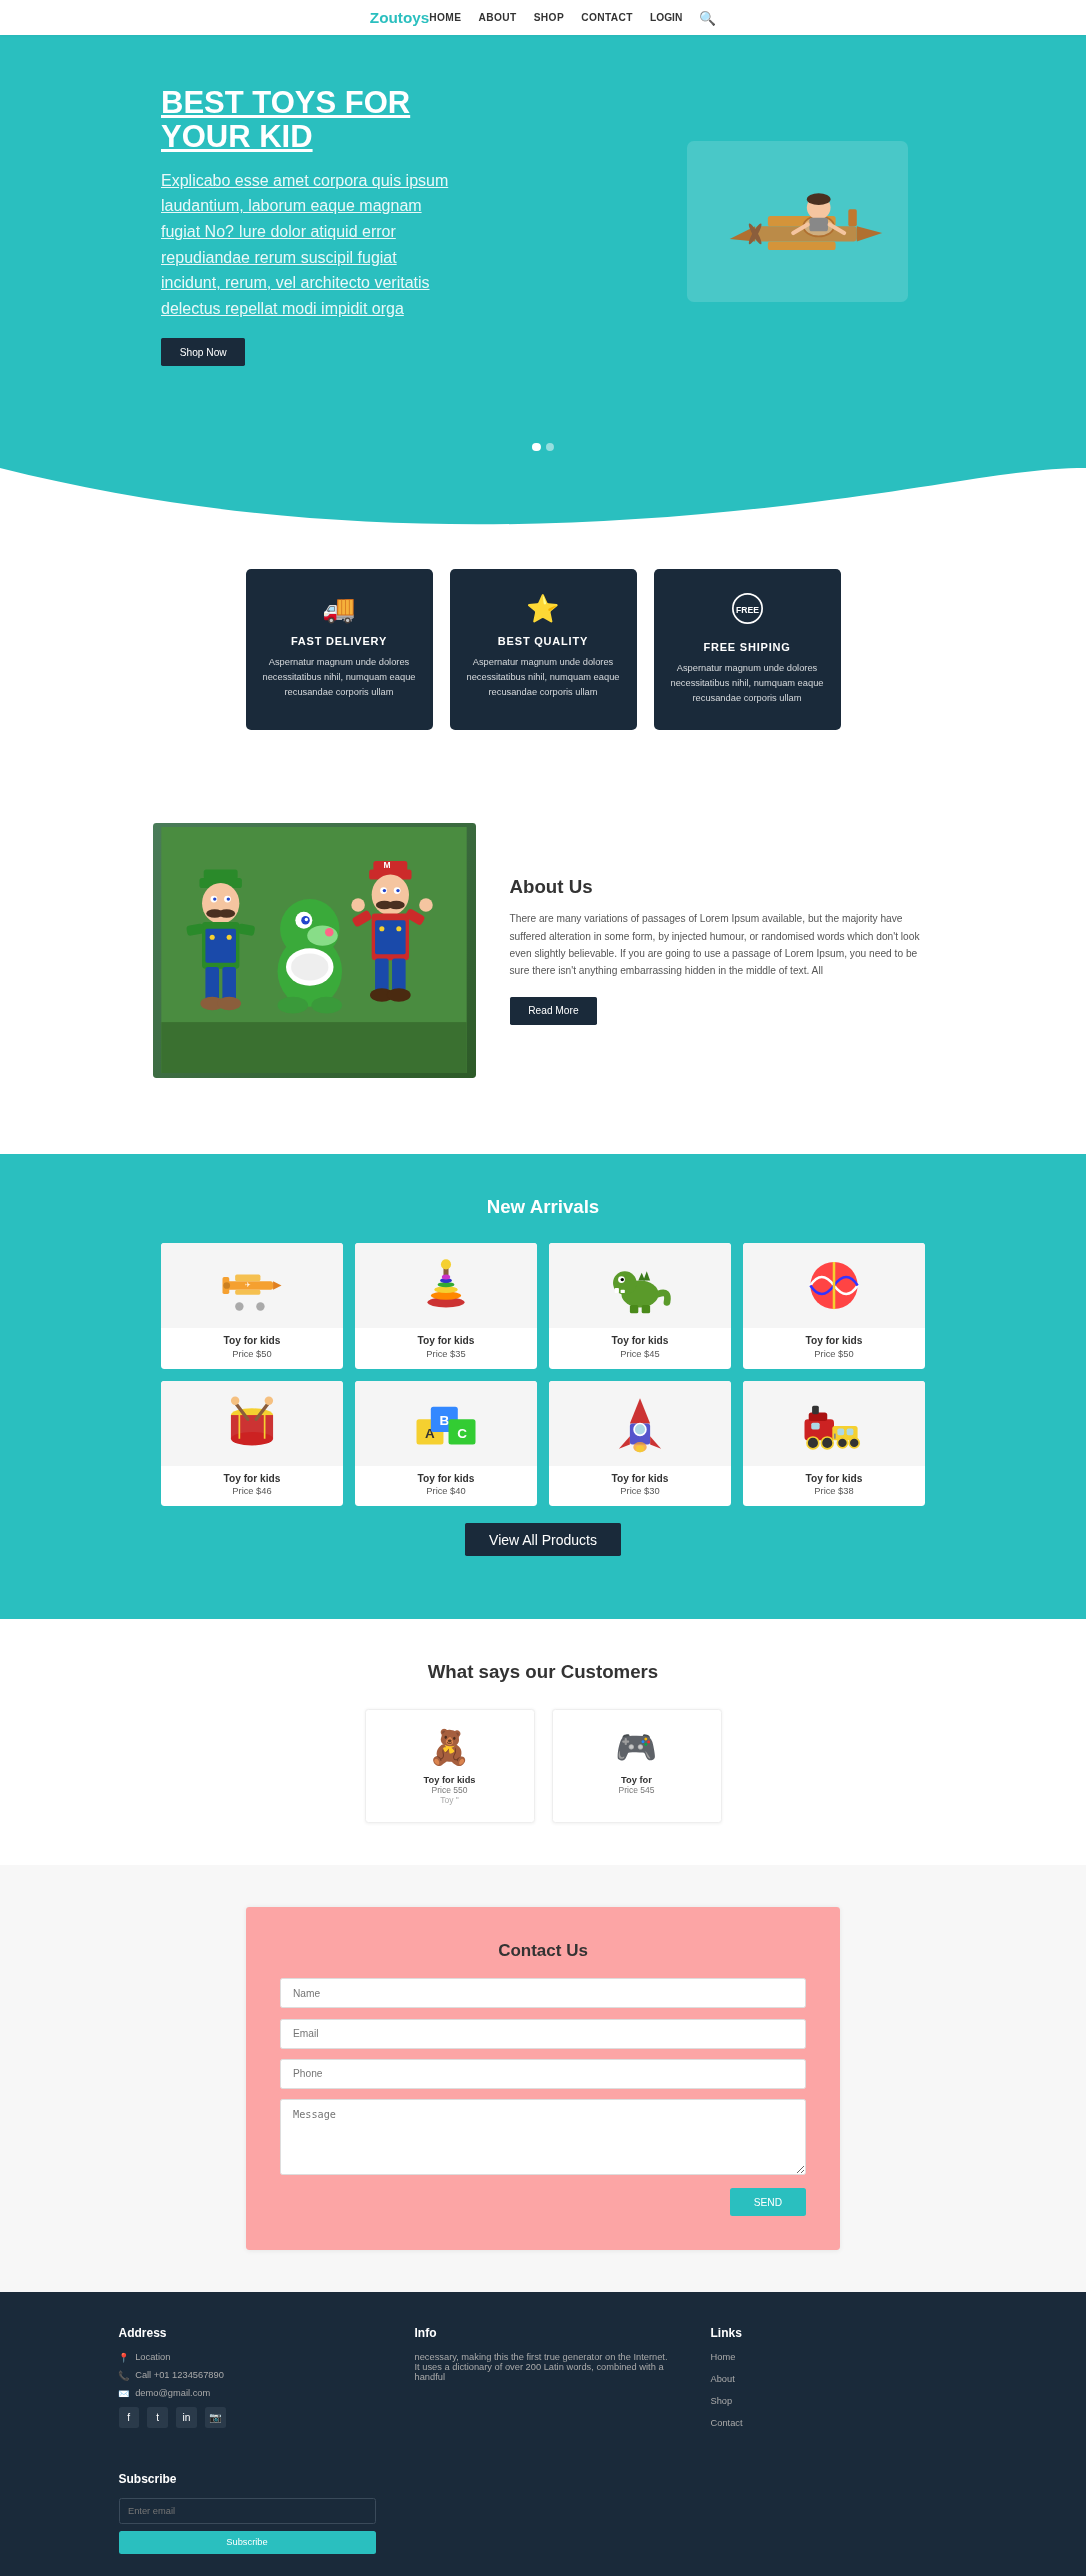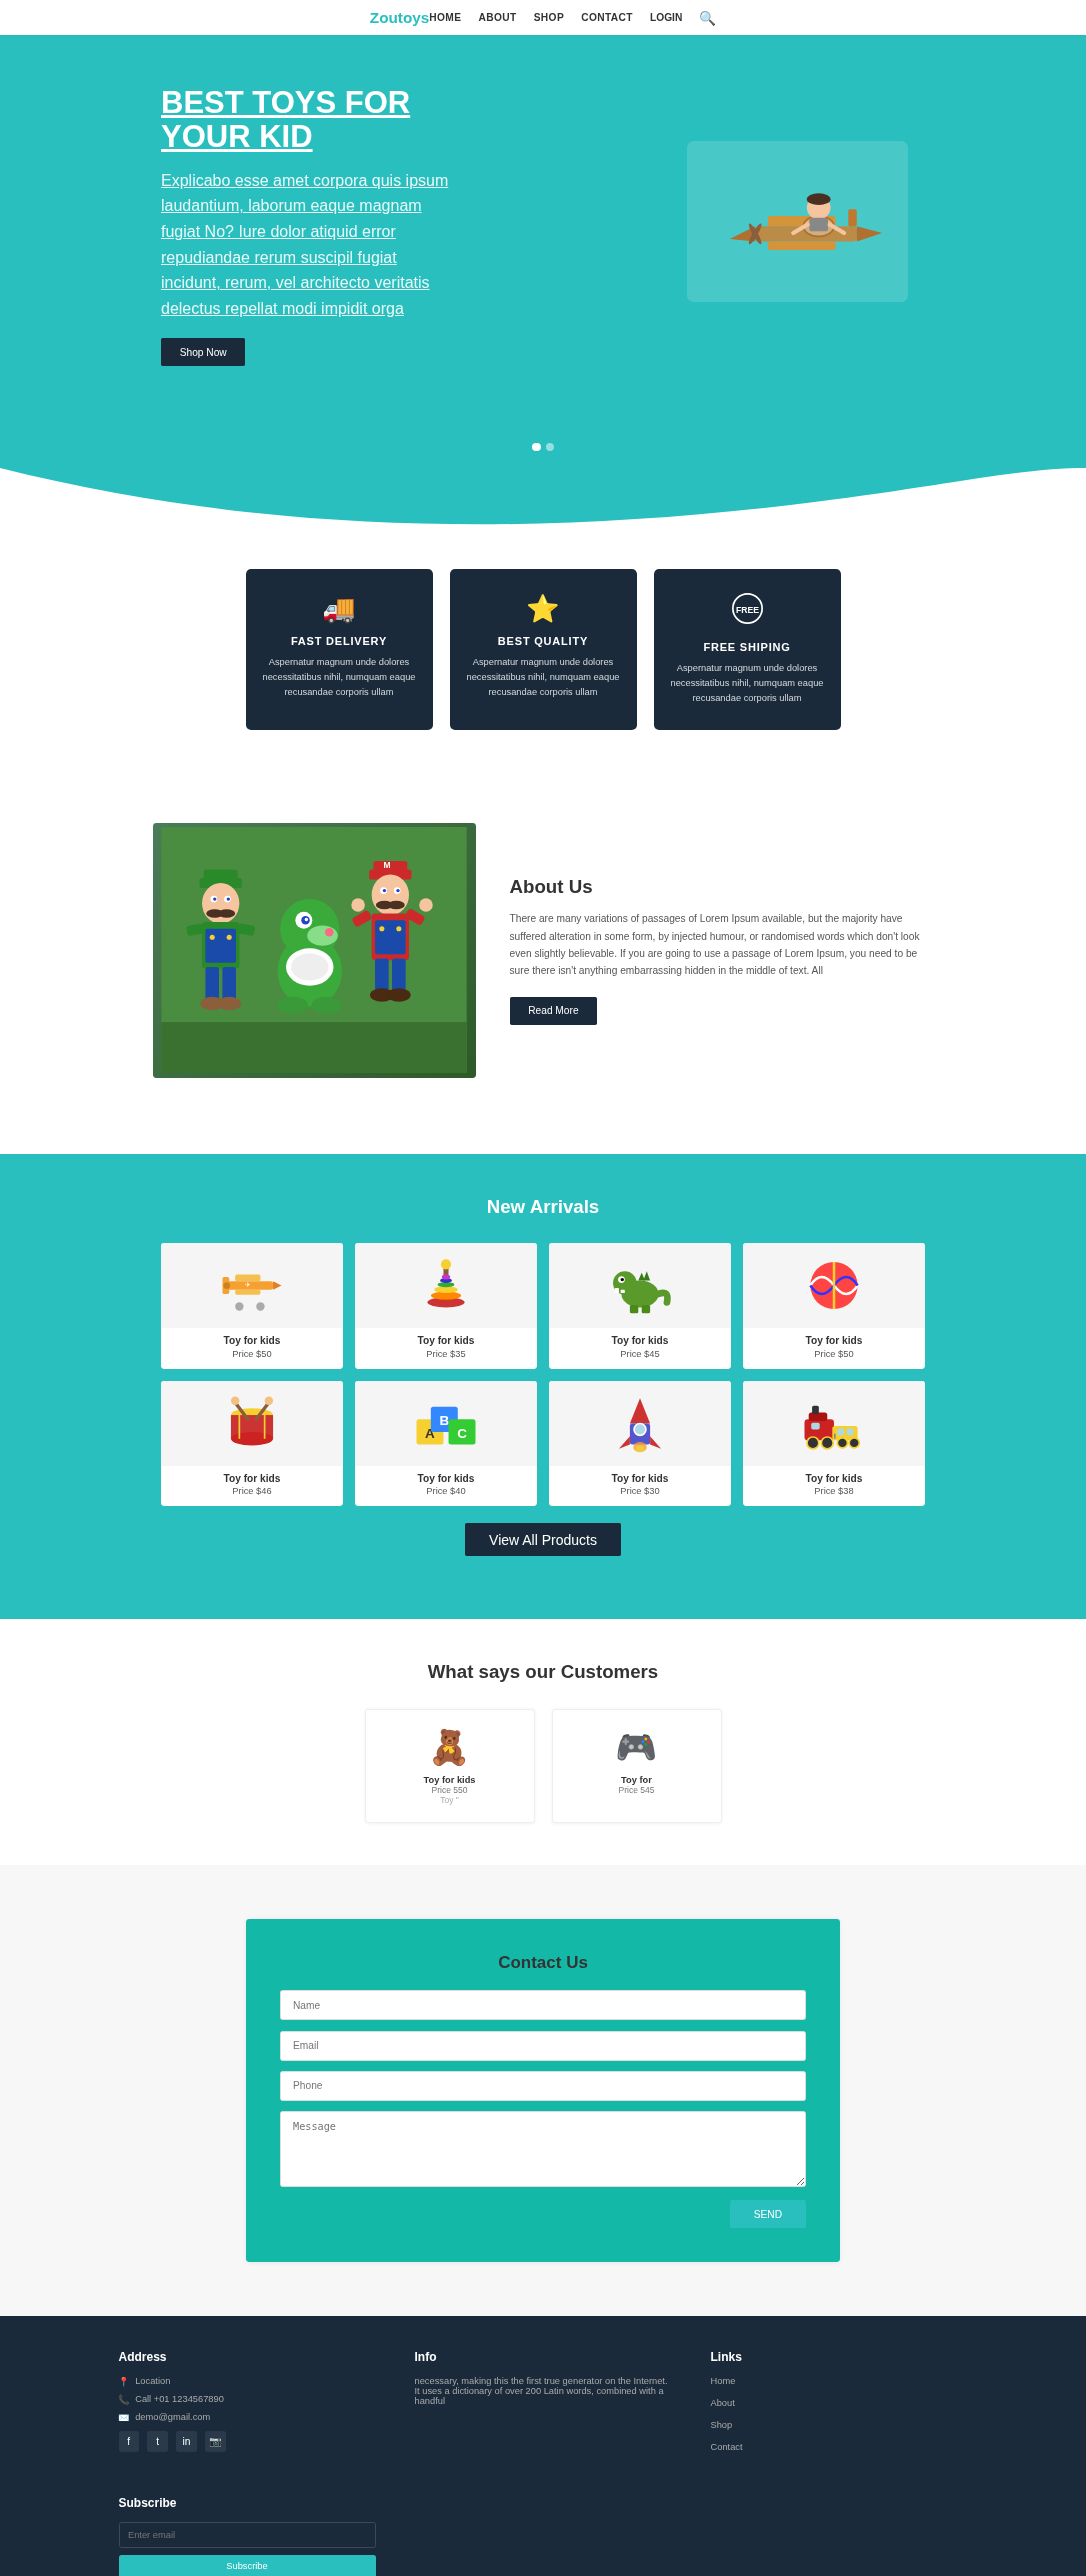--- a/index.html
+++ b/index.html
@@ -215,22 +215,22 @@
       box-shadow: 0 0.8px 3.4px rgba(0,0,0,0.06);
     }
 
     
     .contact-section {
       background: #f7f7f7;
       padding: 42px 34px;
     }
     .contact-inner {
       max-width: 594px;
-      margin: 12px auto;
-      background: #14b8a6;
+      margin: 0 auto;
+      background: #fca5a5;
       border-radius: 3.4px;
       padding: 34px;
       box-shadow: 0 0.8px 5.1px rgba(0,0,0,0.07);
     }
     .contact-inner h2 { font-size: 17px; font-weight: 700; margin-bottom: 17px; text-align: center; }
     .contact-form input,
     .contact-form textarea {
       width: 100%;
       border: 0.8px solid #ddd;
       border-radius: 2.5px;

